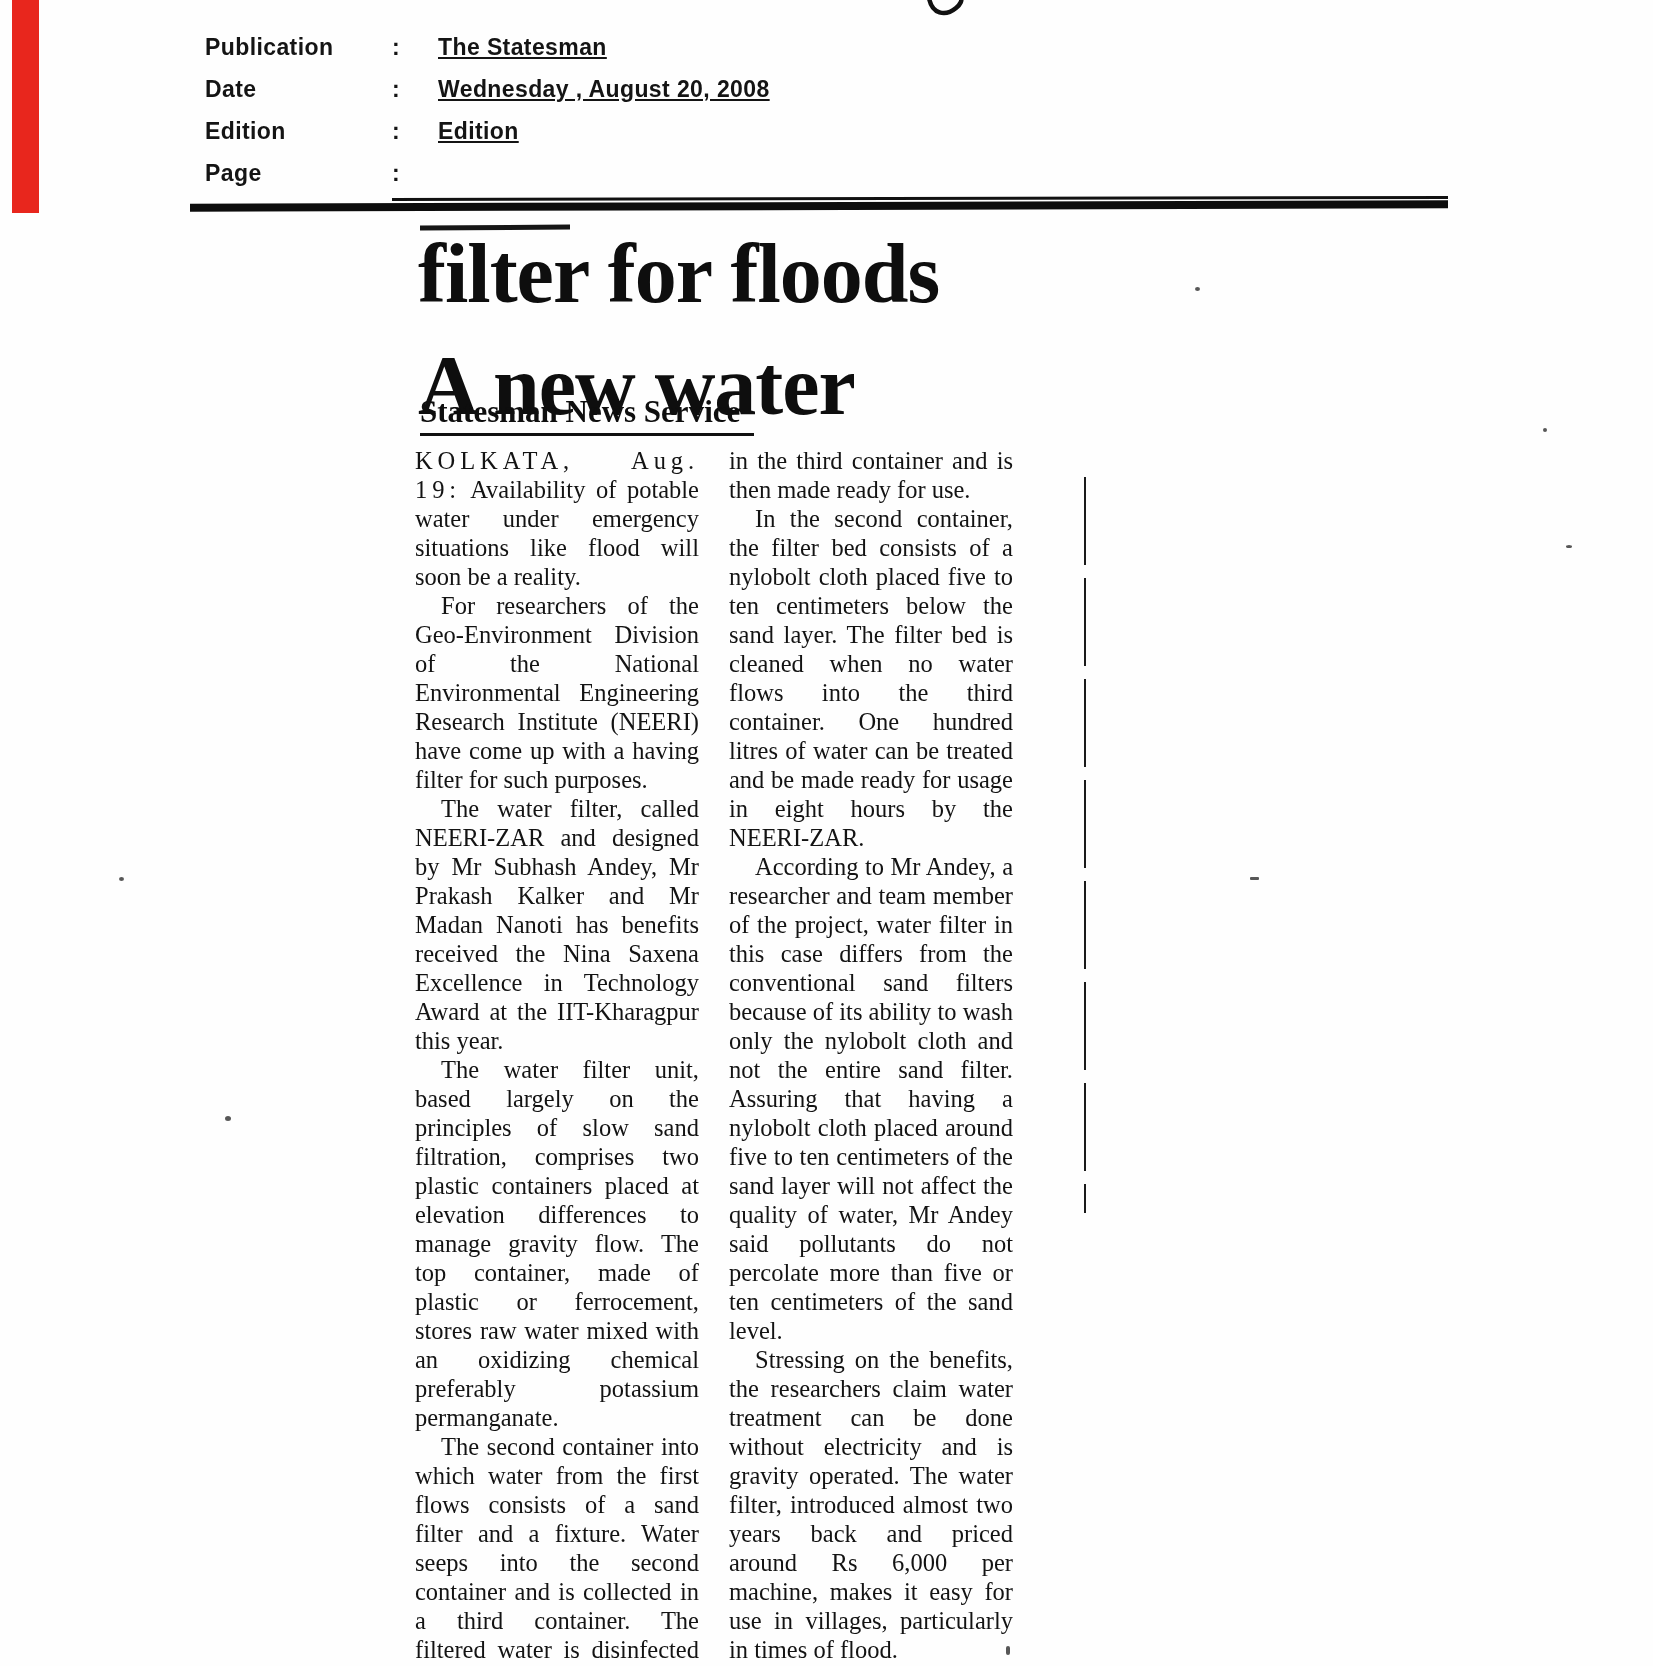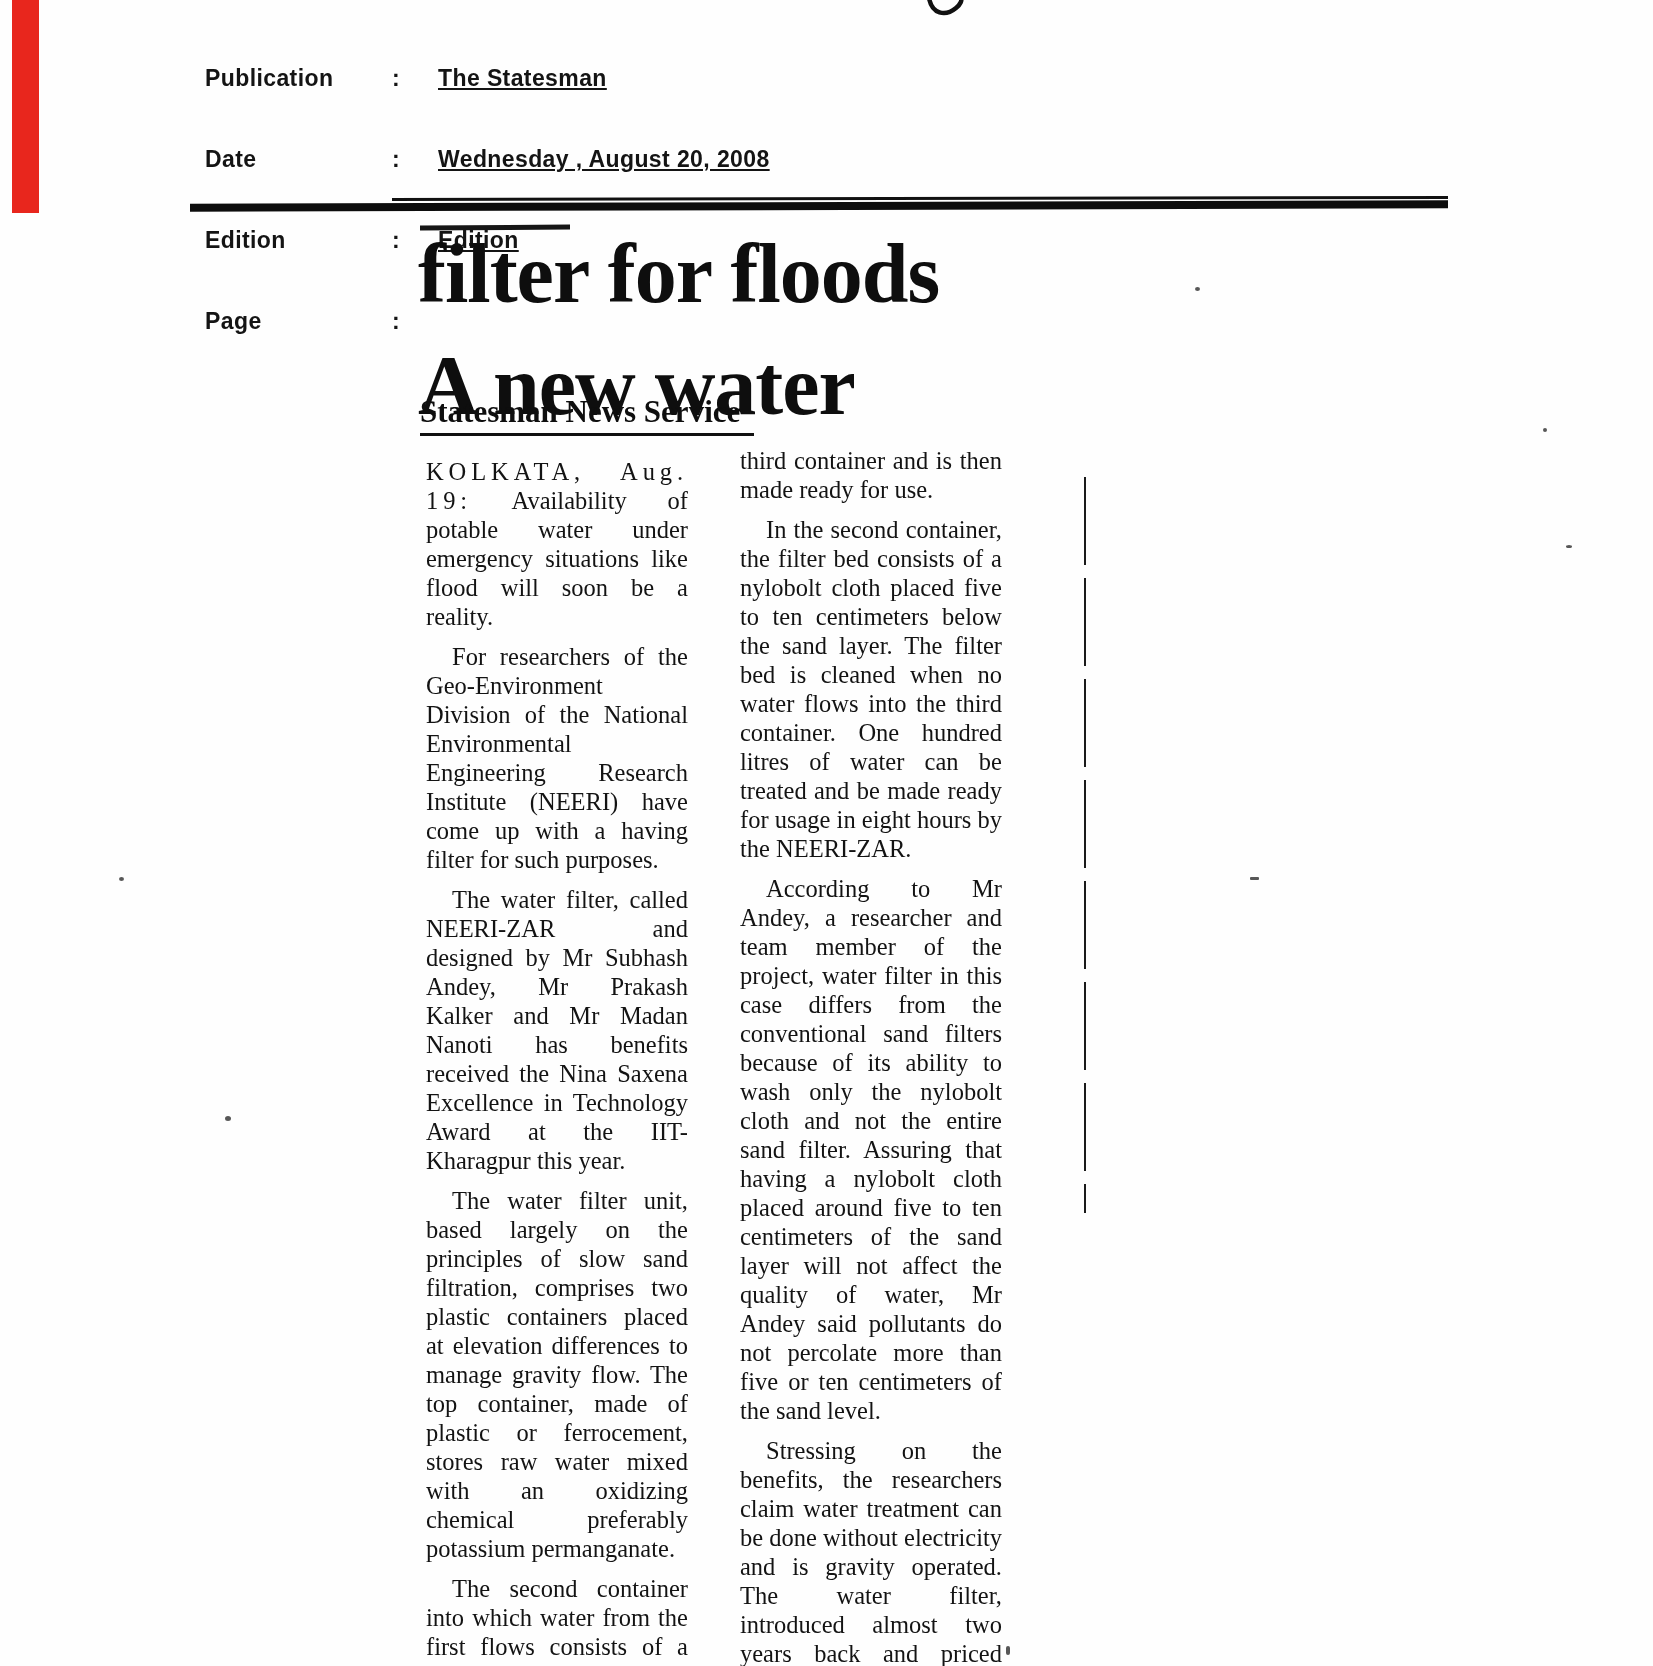--- a/index.html
+++ b/index.html
@@ -17,21 +17,21 @@
   .red-bar {
     position: absolute; left: 12px; top: 0; width: 27px; height: 213px;
   }
 
   
   .pen-mark { position: absolute; left: 921px; top: -2px; width: 48px; height: 24px; }
 
   
   .meta { position: absolute; left: 205px; top: 26px; width: 1100px;
           font-family: "Liberation Sans", sans-serif; font-weight: bold; }
-  .meta-row { display: flex; height: 42px; align-items: flex-start; font-size: 23px; letter-spacing: 0.4px; margin-top: 39px; }
+  .meta-row { display: flex; height: 42px; align-items: center; font-size: 23px; letter-spacing: 0.4px; }
   .meta-label { width: 187px; }
   .meta-sep   { width: 46px; }
   .meta-value { flex: 1; text-decoration: underline; }
 
   
   .rule-thin  { position: absolute; left: 392px; top: 197px; width: 1056px; height: 3px;
                 background: #111; transform: rotate(-0.12deg); }
   .rule-thick { position: absolute; left: 190px; top: 202px; width: 1258px; height: 8px;
                 background: #0d0d0d; transform: rotate(-0.15deg); }
   .headline-overline { position: absolute; left: 420px; top: 225px; width: 150px; height: 5px;
@@ -48,21 +48,21 @@
             font-size: 31px; font-weight: bold; color: #0e0e0e;
             border-bottom: 3px solid #111; padding: 0 14px 3px 0; }
 
   
   .article-body {
     position: absolute; left: 415px; top: 446px; width: 598px;
     column-count: 2; column-gap: 30px;
     font-size: 24.5px; line-height: 29px; text-align: justify;
     color: #131313;
   }
-  .article-body p { margin: 11px; text-indent: 26px; }
+  .article-body p { margin: 0; text-indent: 26px; }
   .article-body p.first { text-indent: 0; }
   .dateline { letter-spacing: 0.2em; }
 
   
   .v-edge {
     position: absolute; left: 1084px; top: 477px; width: 2px; height: 736px;
     background: repeating-linear-gradient(180deg,
       #1a1a1a 0px, #1a1a1a 88px, rgba(0,0,0,0) 88px, rgba(0,0,0,0) 101px);
   }
 

